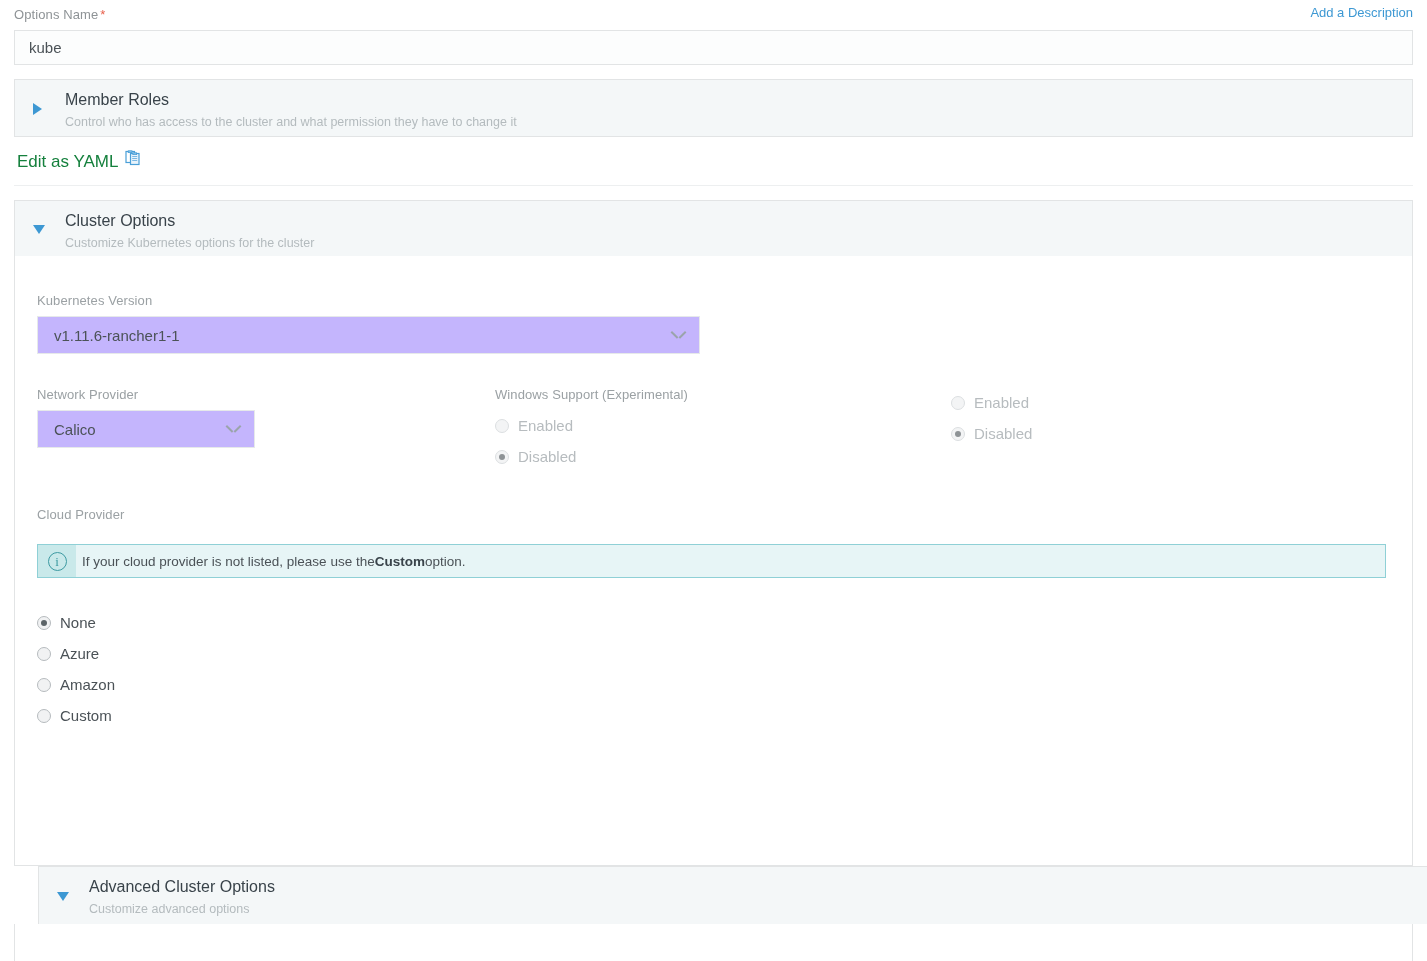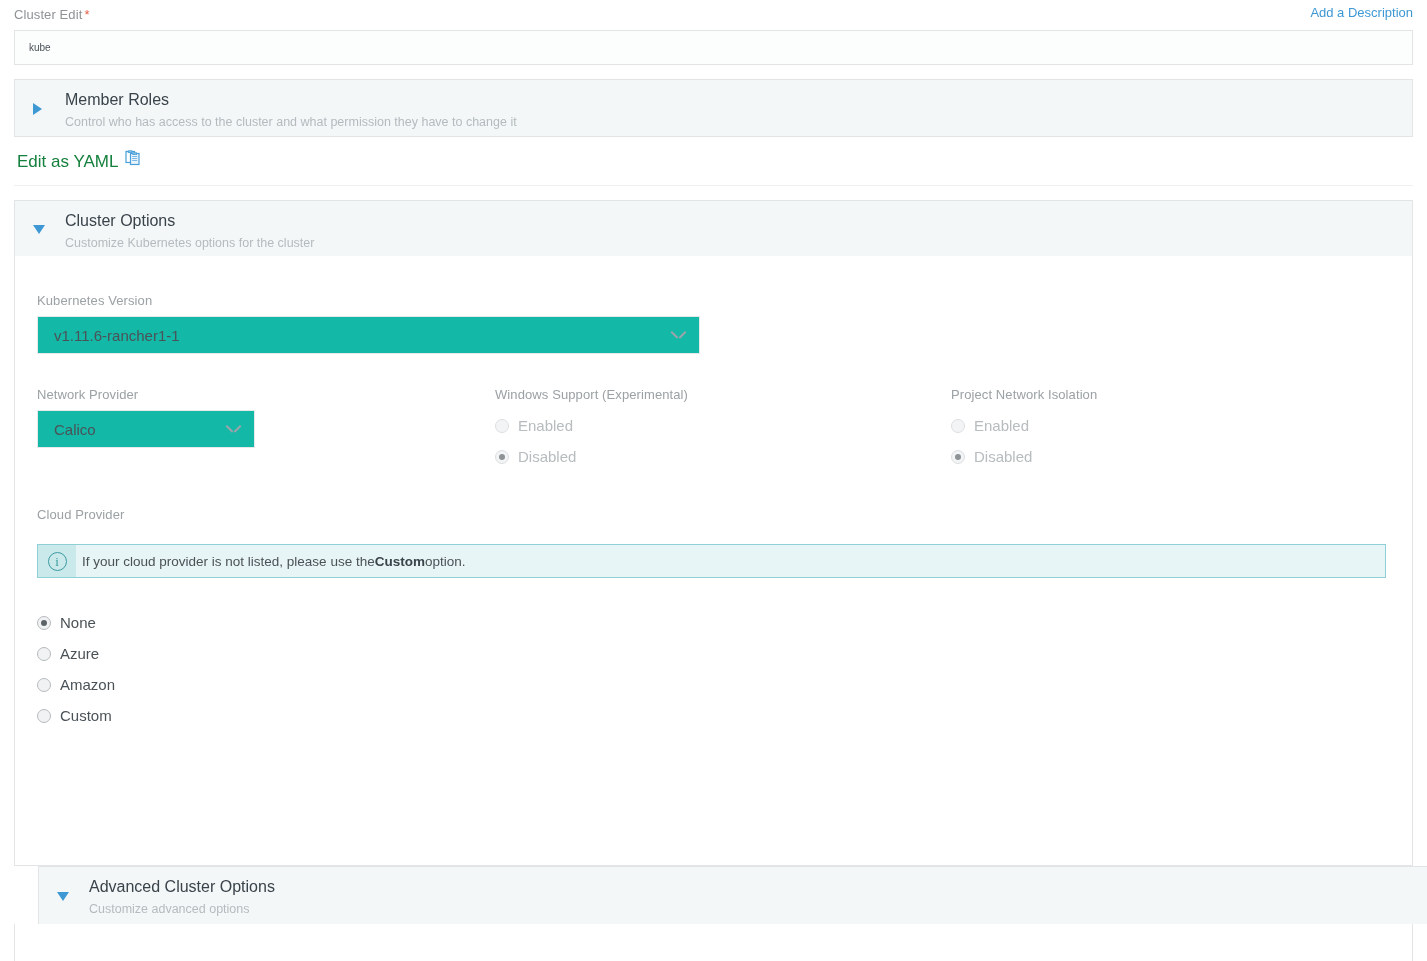--- a/index.html
+++ b/index.html
@@ -48,21 +48,21 @@
     cursor: pointer;
   }
   .name-input {
     position: absolute;
     left: 14px;
     top: 30px;
     width: 1399px;
     height: 35px;
     border: 1px solid #e2e4e5;
     background: #fcfdfd;
-    font-size: 10px;
+    font-size: 15px;
     color: #4b5257;
     padding: 0 14px;
     font-family: "Liberation Sans", sans-serif;
     outline: none;
   }
 
   
   .accordion {
     position: absolute;
     border: 1px solid #e2e4e5;
@@ -157,21 +157,21 @@
     color: #9ba1a4;
     letter-spacing: .1px;
     margin-bottom: 8px;
   }
 
   
   .select-wrap {
     position: relative;
     height: 38px;
     border: 1px solid #e6e9ea;
-    background: #14b8a6;
+    background: #c4b5fd;
     display: flex;
     align-items: center;
     cursor: pointer;
   }
   .select-val {
     font-size: 15px;
     color: #4b5257;
     padding-left: 16px;
   }
   .chev {
@@ -277,21 +277,21 @@
     text-decoration: none;
     cursor: pointer;
   }
 </style>
 </head>
 <body>
 
 <div class="page">
 
   <div class="name-row">
-    <span class="field-label">Cluster Edit</span><span class="req-star">*</span>
+    <span class="field-label">Options Name</span><span class="req-star">*</span>
     <span class="add-desc-link">Add a Description</span>
   </div>
   <input class="name-input" type="text" value="kube" style="">
 
   <div class="accordion" id="member-roles">
     <div class="acc-head">
       <span class="tri tri-right"></span>
       <div class="acc-title">Member Roles</div>
       <div class="acc-sub">Control who has access to the cluster and what permission they have to change it</div>
     </div>
@@ -346,21 +346,20 @@
         <span class="radio"></span>
         <span class="radio-label">Enabled</span>
       </div>
       <div class="radio-line disabled">
         <span class="radio checked"></span>
         <span class="radio-label">Disabled</span>
       </div>
     </div>
 
     <div style="position:absolute; left:936px; top:131px; width:430px;">
-      <div class="sublabel">Project Network Isolation</div>
       <div class="radio-line disabled">
         <span class="radio"></span>
         <span class="radio-label">Enabled</span>
       </div>
       <div class="radio-line disabled">
         <span class="radio checked"></span>
         <span class="radio-label">Disabled</span>
       </div>
     </div>
 

